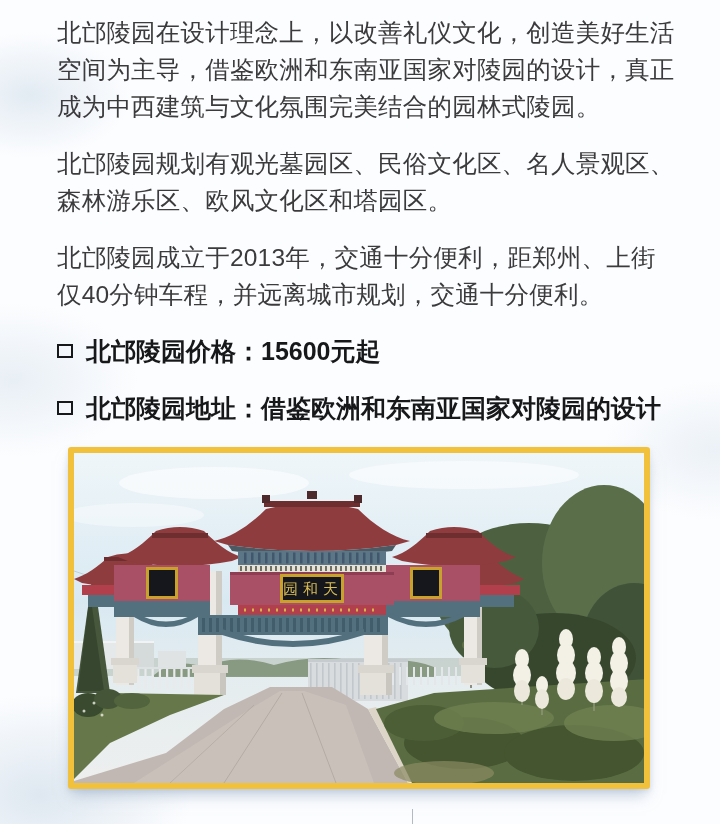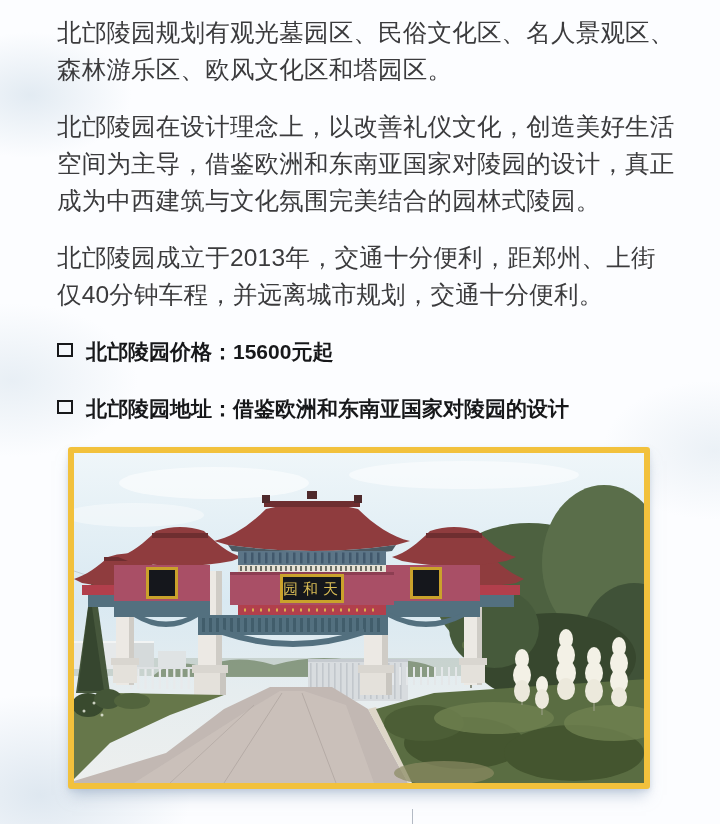--- a/index.html
+++ b/index.html
@@ -24,21 +24,21 @@
     width:625px;
     font-size:24.5px;
     line-height:37px;
     color:#3b3b3d;
     white-space:pre-line;
     letter-spacing:0.2px;
   }
   .bullet-line {
     margin:0 0 20px 0;
     width:640px;
-    font-size:21px;
+    font-size:25px;
     line-height:37px;
     font-weight:bold;
     color:#17181a;
     white-space:nowrap;
   }
   .sq {
     display:inline-block;
     width:12px; height:10px;
     border:2.5px solid #17181a;
     margin-right:13px;
@@ -59,25 +59,25 @@
     width:1px; height:15px;
     background:#b3bac4;
   }
 </style>
 </head>
 <body>
 
 <div class="page">
   <div class="content">
 
-    <p class="para">北邙陵园规划有观光墓园区、民俗文化区、名人景观区、
-森林游乐区、欧风文化区和塔园区。</p>
     <p class="para">北邙陵园在设计理念上，以改善礼仪文化，创造美好生活
 空间为主导，借鉴欧洲和东南亚国家对陵园的设计，真正
 成为中西建筑与文化氛围完美结合的园林式陵园。</p>
+    <p class="para">北邙陵园规划有观光墓园区、民俗文化区、名人景观区、
+森林游乐区、欧风文化区和塔园区。</p>
     <p class="para">北邙陵园成立于2013年，交通十分便利，距郑州、上街
 仅40分钟车程，并远离城市规划，交通十分便利。</p>
 
     <p class="bullet-line"><span class="sq"></span><span>北邙陵园价格：15600元起</span></p>
 
     <p class="bullet-line"><span class="sq"></span><span>北邙陵园地址：借鉴欧洲和东南亚国家对陵园的设计</span></p>
 
     <figure class="photo-frame">
       <svg width="570" height="330" viewBox="0 0 570 330">
         <defs>

